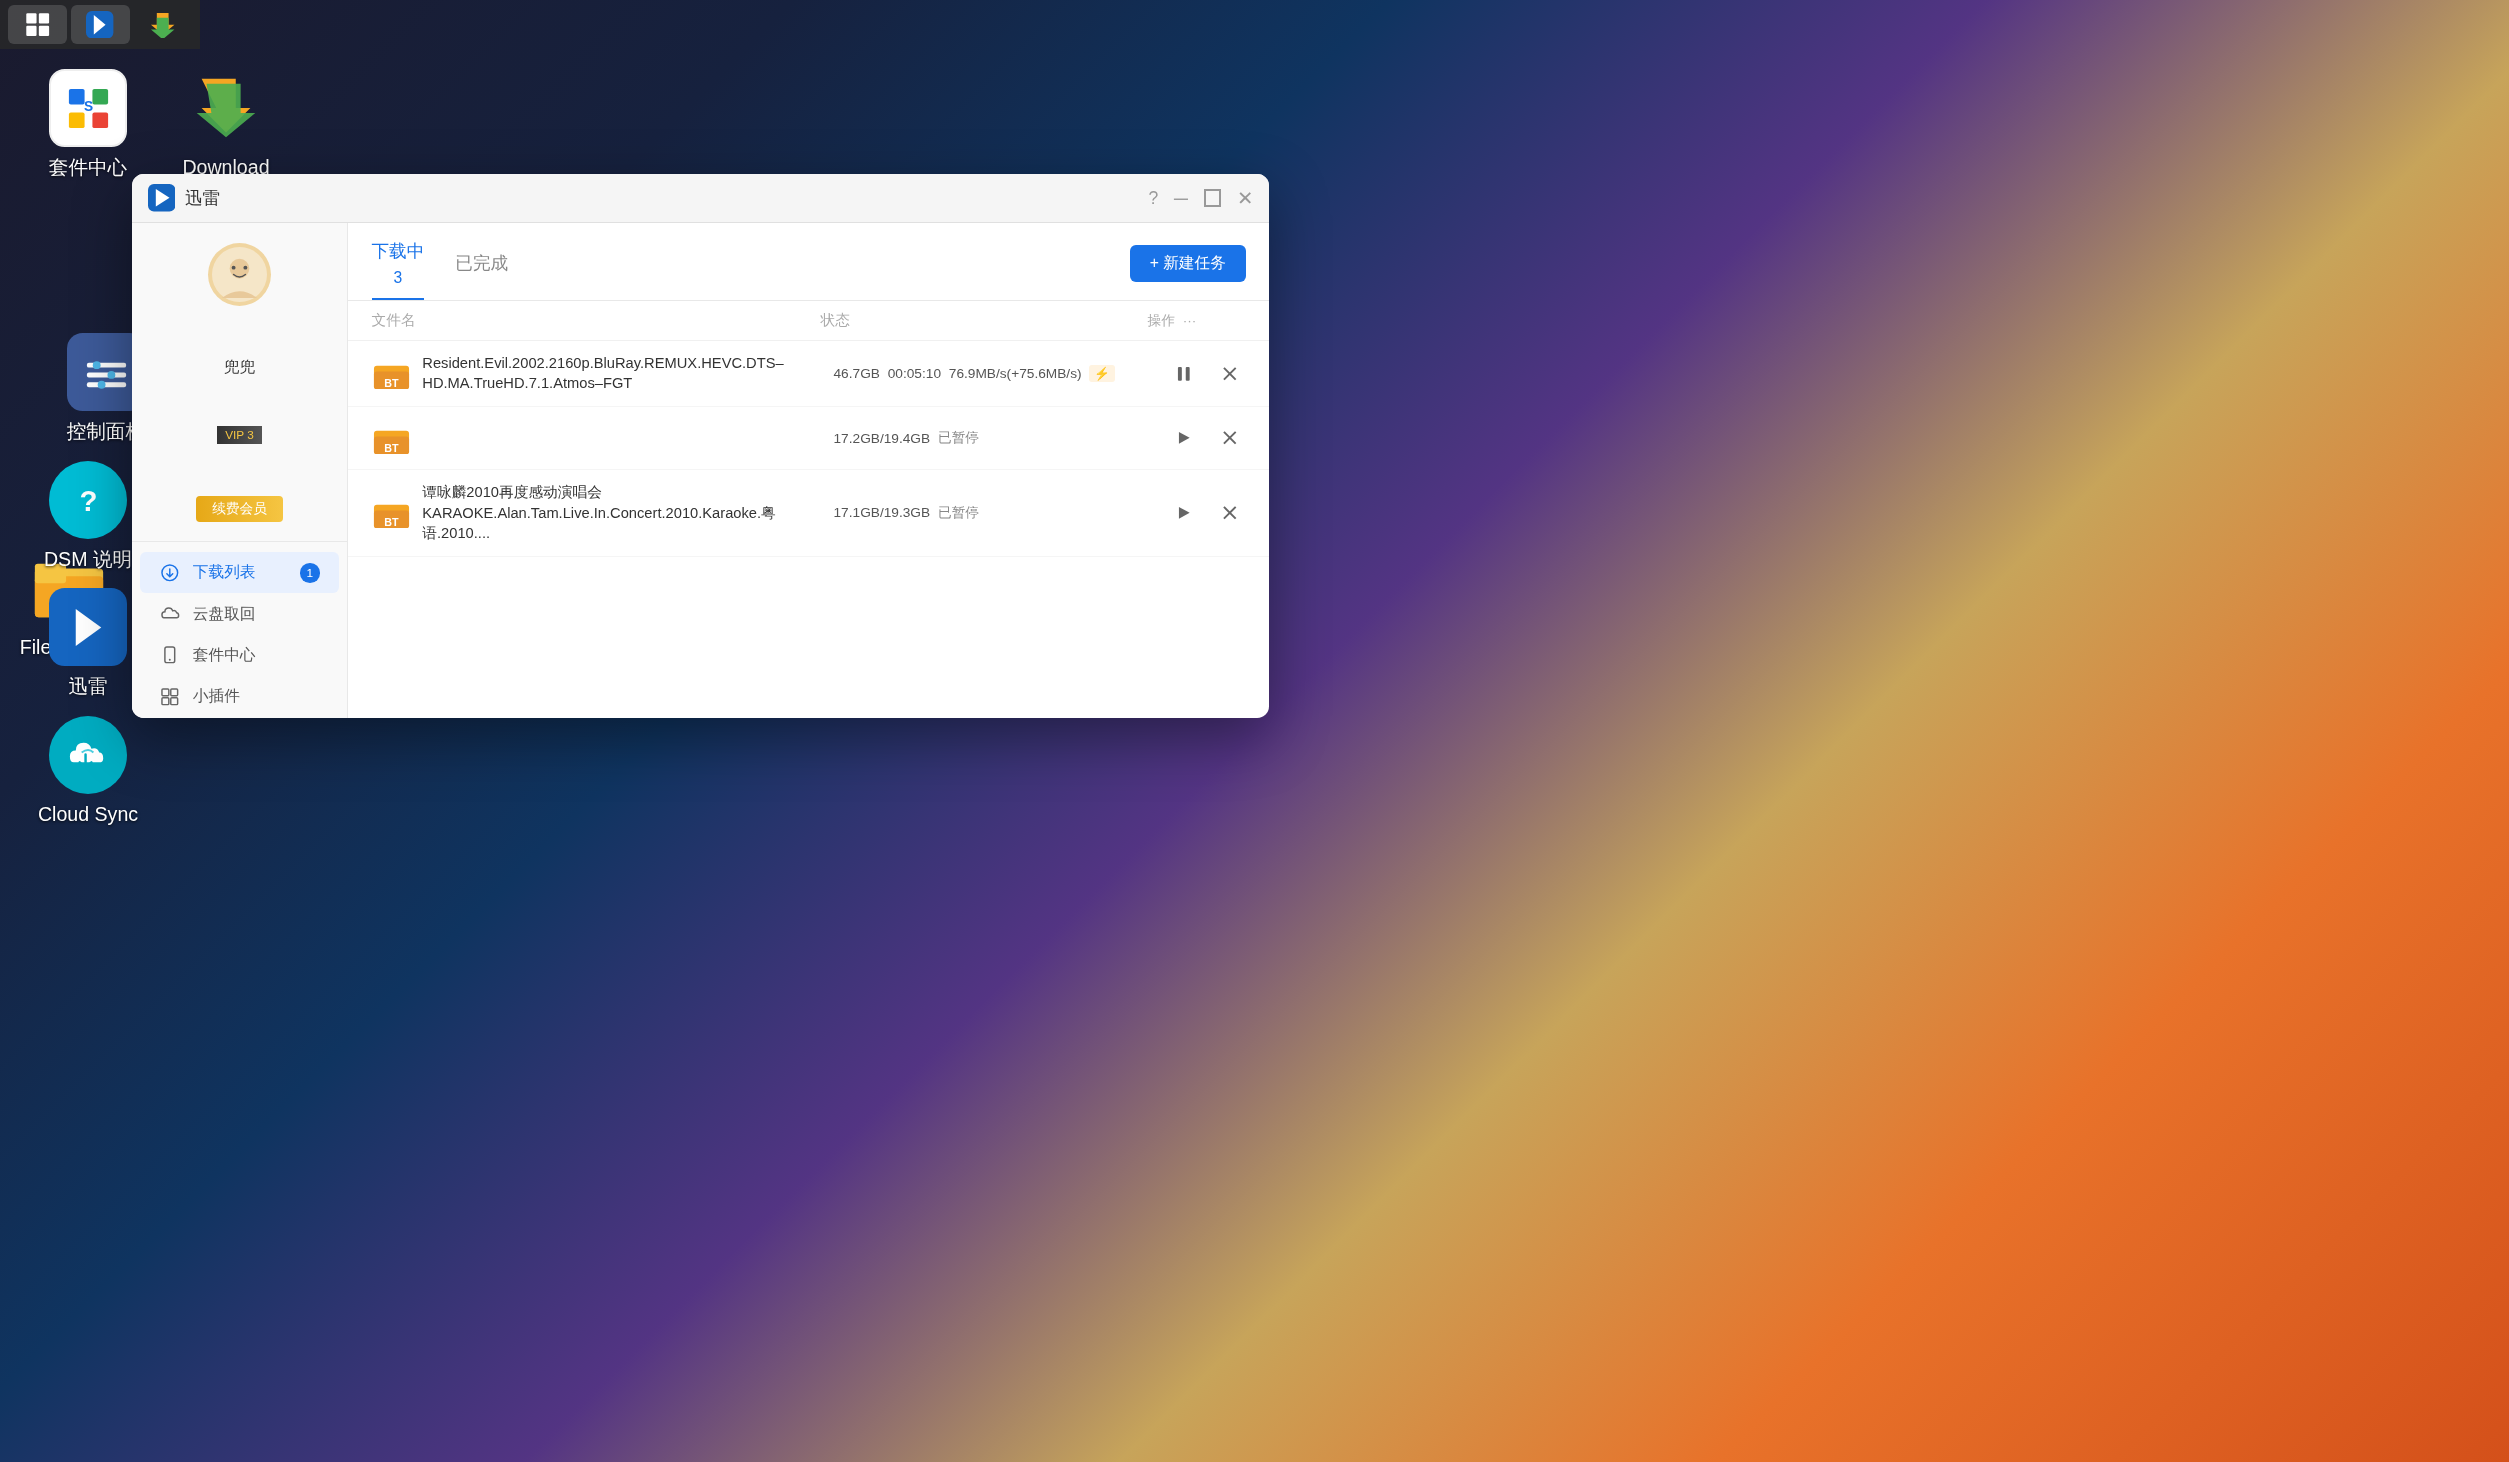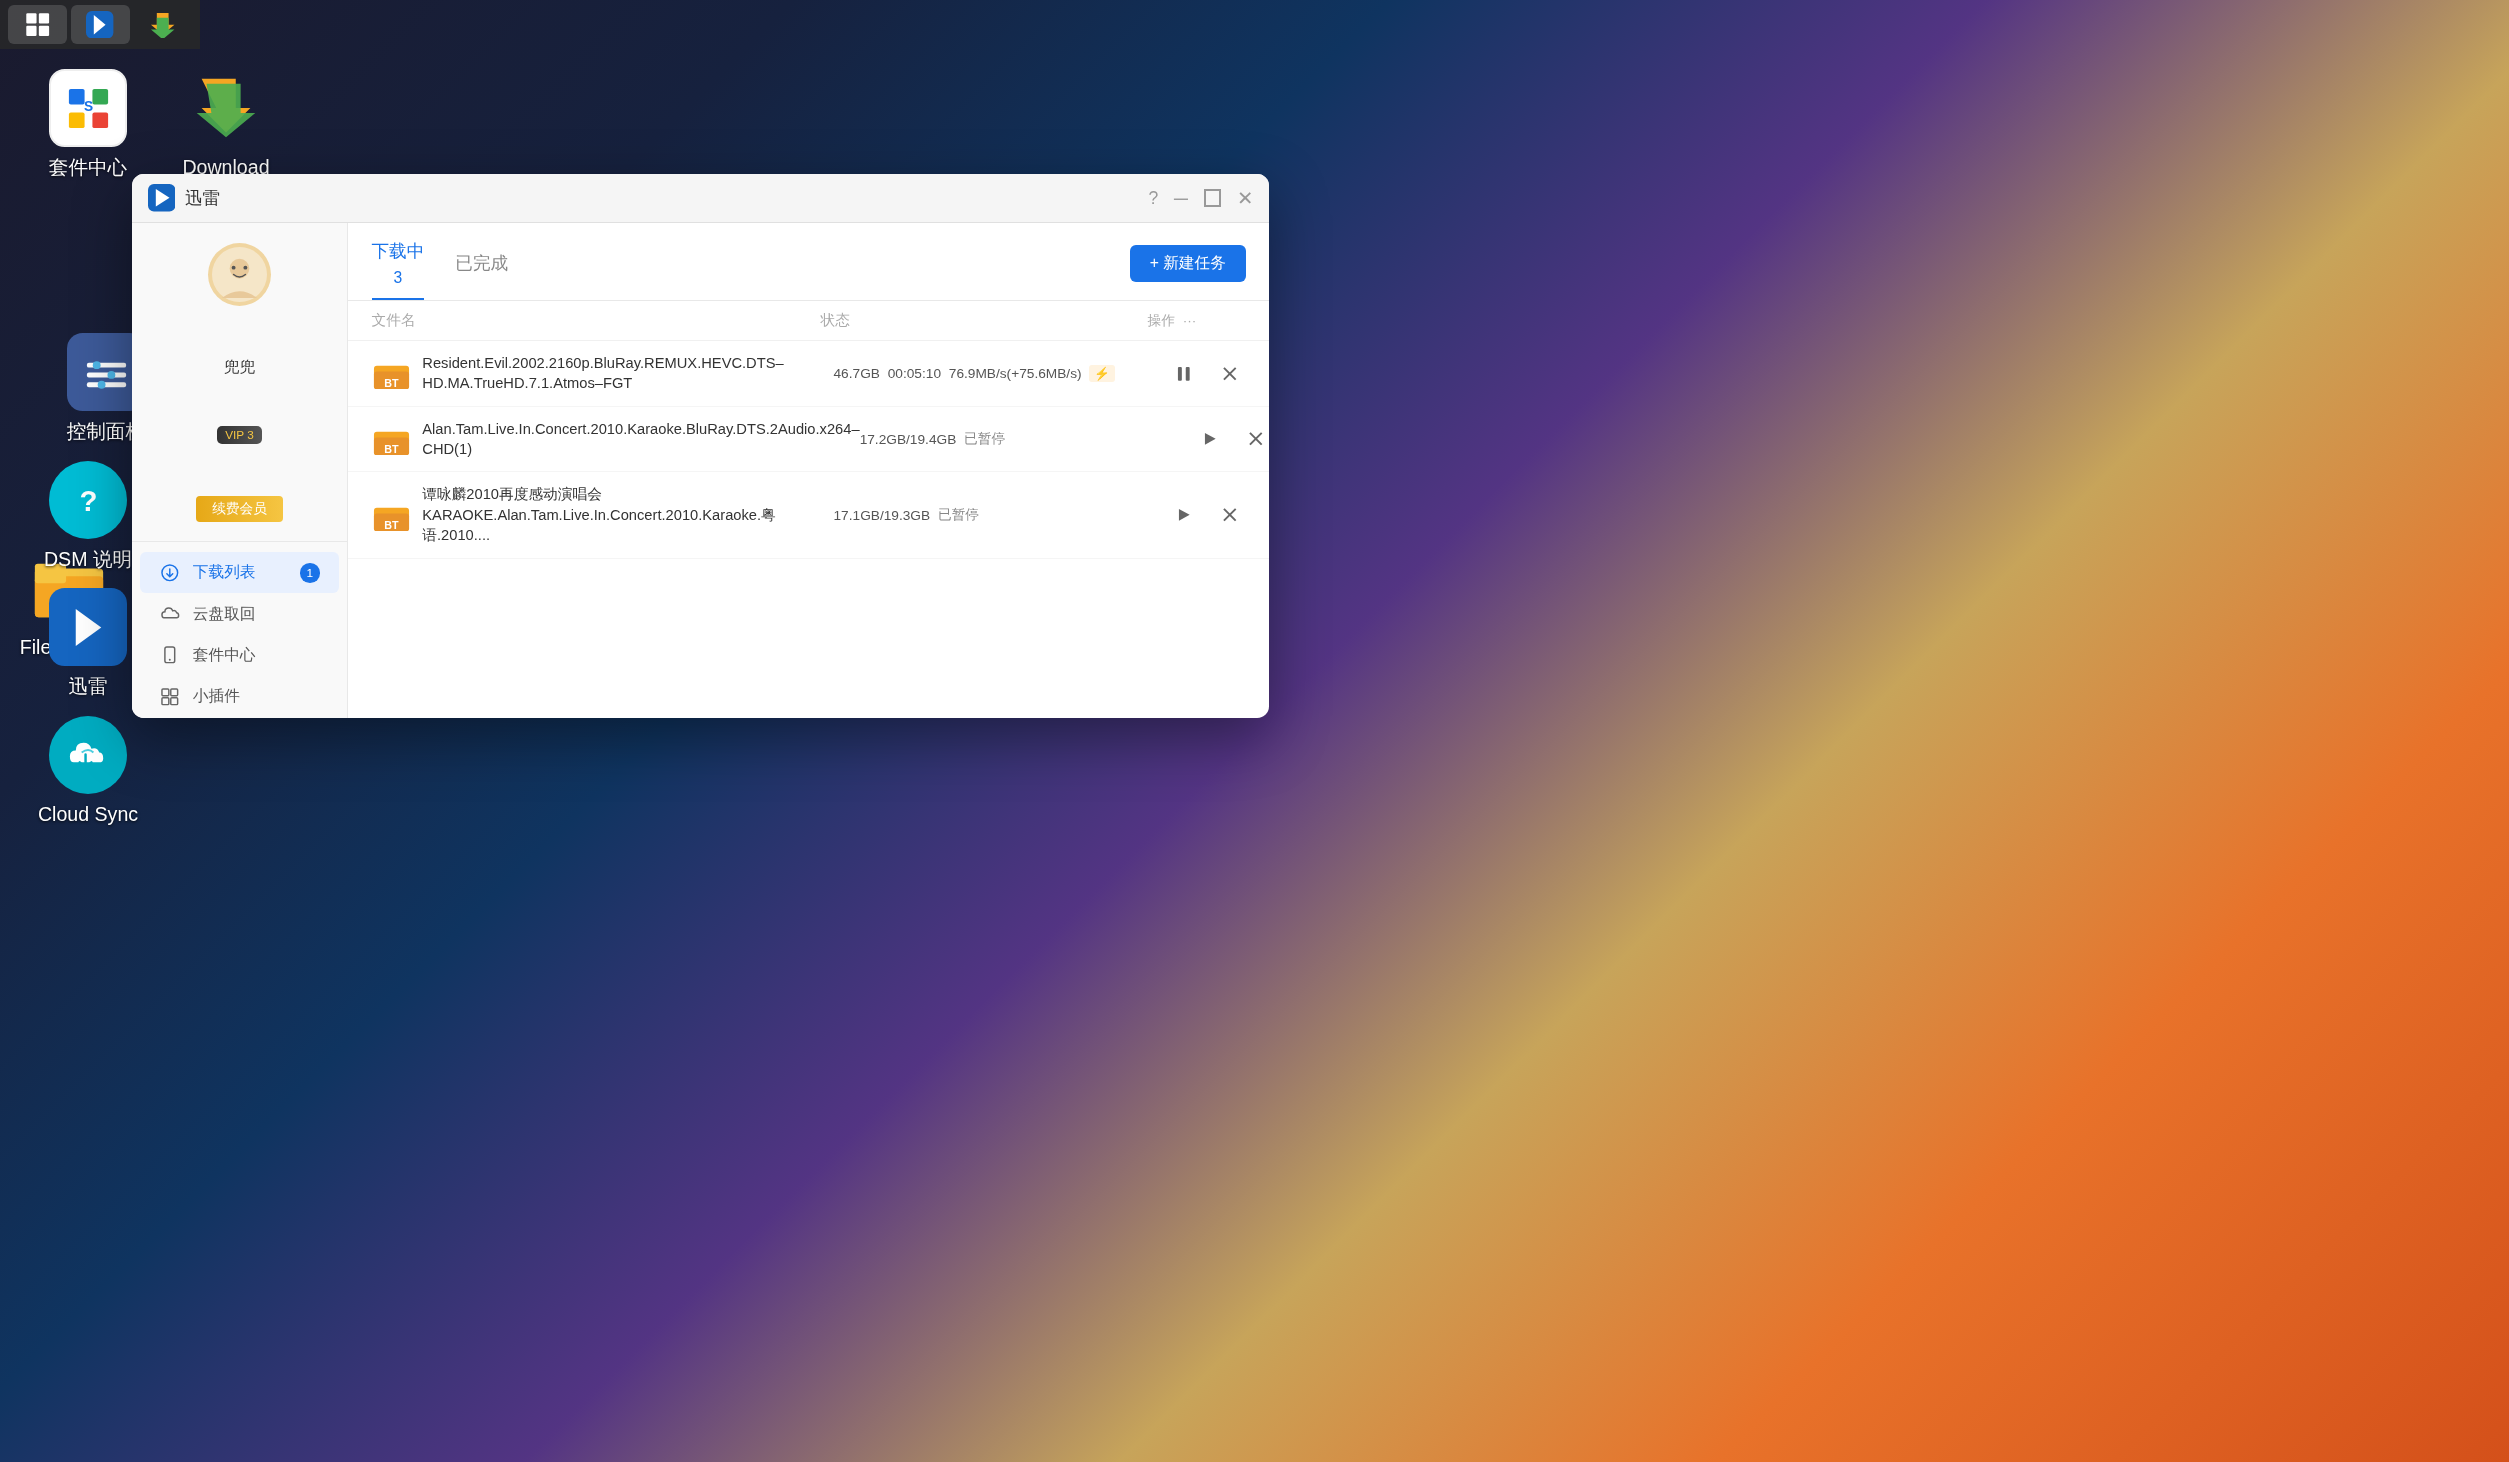--- a/index.html
+++ b/index.html
@@ -161,21 +161,21 @@
       font-size: 15.7px;
       color: #333;
       font-weight: 500;
       margin-bottom: 3.9px;
     }
     .vip-badge {
       background: linear-gradient(90deg, #333 0%, #555 100%);
       color: #f5c542;
       font-size: 11.8px;
       padding: 2px 7.8px;
-      border-radius: 5px;
+      border-radius: 0;
       margin-bottom: 7.8px;
     }
     .renew-btn {
       background: linear-gradient(90deg, #e6a817 0%, #f5c542 100%);
       color: white;
       font-size: 13.7px;
       padding: 3.9px 15.7px;
       border-radius: 3.9px;
       cursor: pointer;
       border: none;
@@ -637,21 +637,20 @@
           </div>
         </div>
 
         <div class="download-item">
           <div class="file-info">
             <svg class="file-folder-icon" viewBox="0 0 40 40">
               <rect x="2" y="12" width="36" height="24" rx="3" fill="#f5a623"></rect>
               <rect x="2" y="18" width="36" height="18" rx="3" fill="#e8922a"></rect>
               <text x="20" y="34" text-anchor="middle" font-size="11" fill="white" font-weight="bold">BT</text>
             </svg>
-            <span class="file-name">Alan.Tam.Live.In.Concert.2010.Karaoke.BluRay.DTS.2Audio.x264–CHD(1)</span>
           </div>
           <div class="status-info">
             <div class="status-row">
               <span>17.2GB/19.4GB</span>
               <span class="status-badge">已暂停</span>
             </div>
             <div class="progress-bar">
               <div class="progress-fill paused" style="width:88%"></div>
             </div>
           </div>

